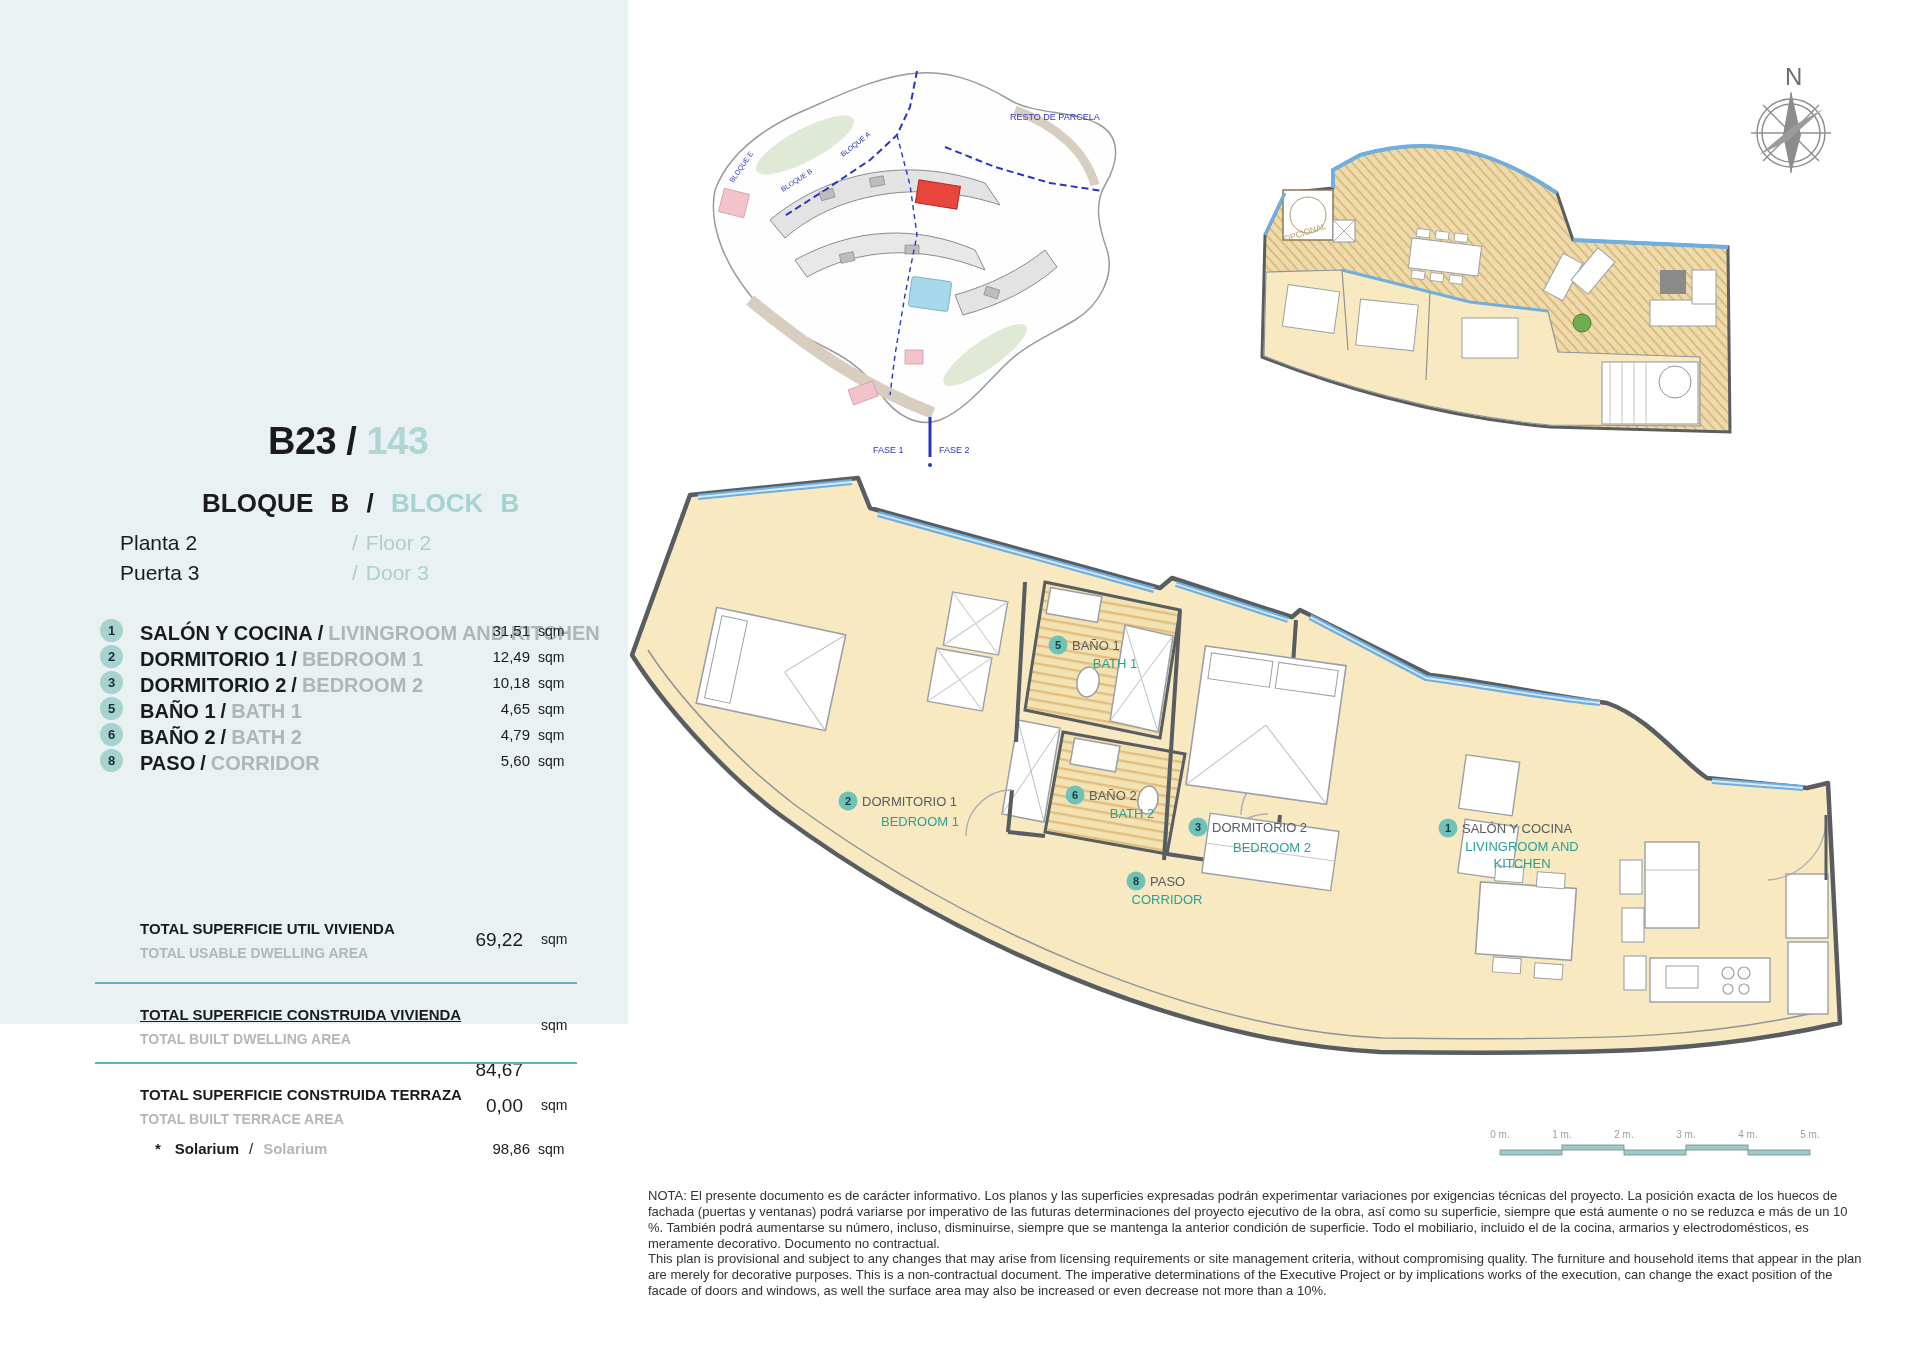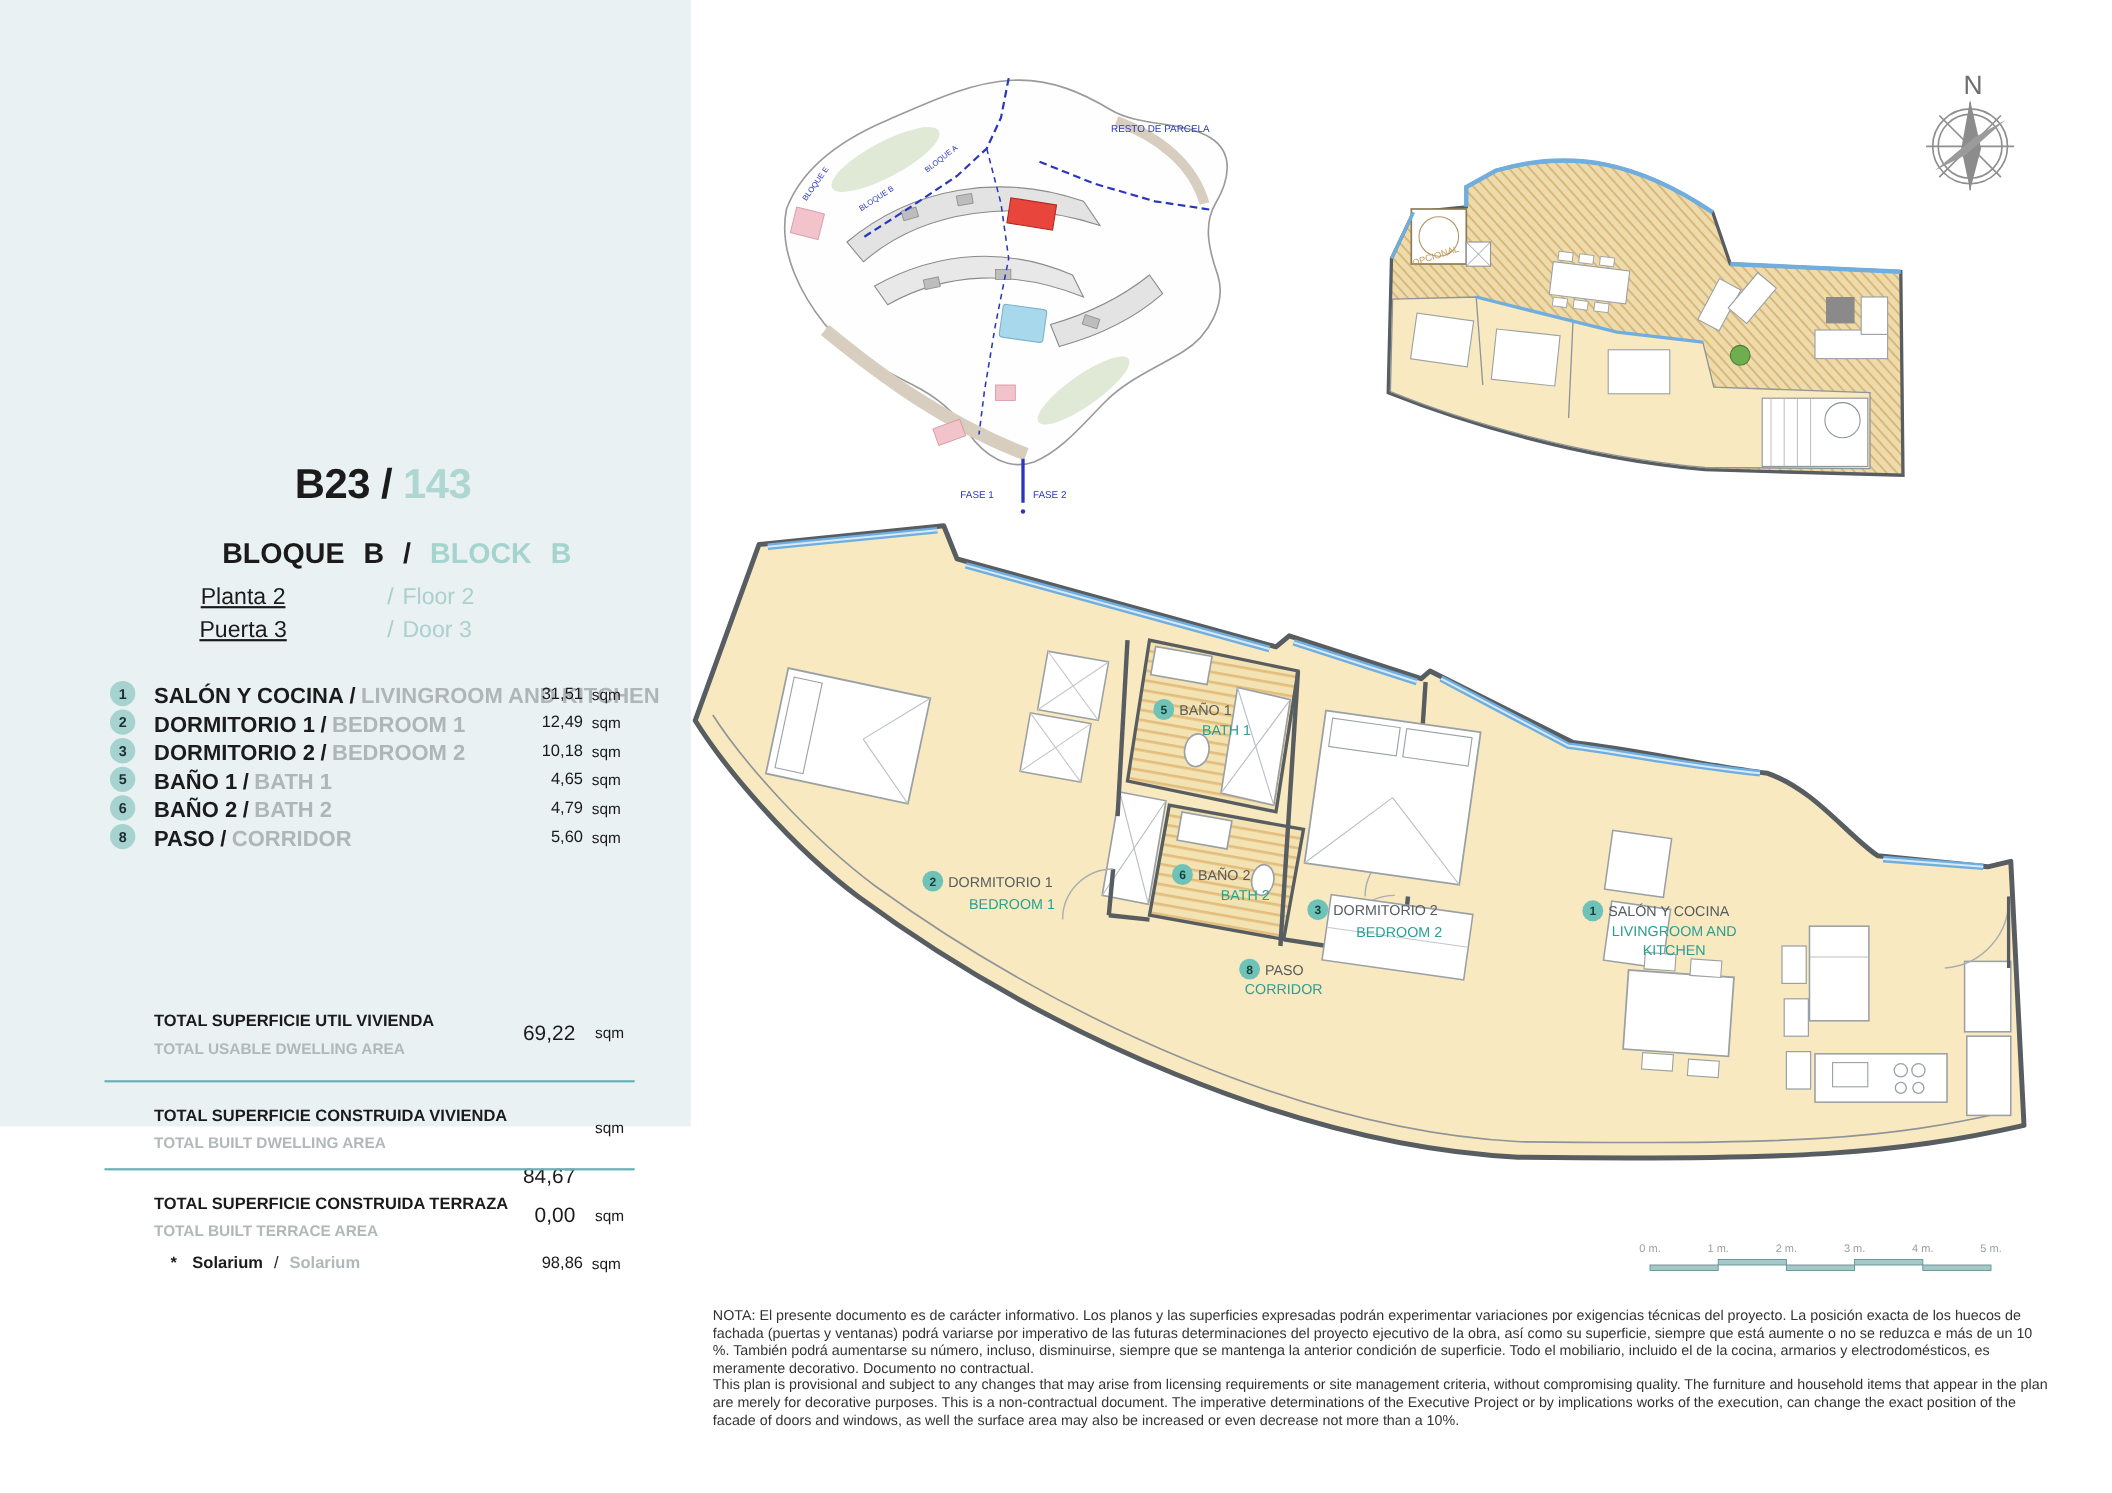--- a/index.html
+++ b/index.html
@@ -9,21 +9,21 @@
   }
   .abs{position:absolute;}
 
   
   .sidebar{position:absolute;left:0;top:0;width:628px;height:1024px;background:#e9f1f2;}
   .unit-title{position:absolute;left:268px;top:420px;font-size:38px;font-weight:bold;letter-spacing:-0.5px;}
   .unit-title .teal{color:#aed6d2;}
   .block-line{position:absolute;left:202px;top:488px;font-size:26px;font-weight:bold;word-spacing:10px;}
   .block-line .teal{color:#a5d3ce;}
   .fl-row{position:absolute;left:0;width:628px;font-size:21px;}
-  .fl-es{position:absolute;left:120px;width:202px;text-align:center;text-decoration:underline;}
+  .fl-es{position:absolute;left:120px;width:202px;text-align:left;}
   .fl-en{position:absolute;left:352px;color:#abd0cd;}
   .fl-en .sl{color:#a8cdca;margin-right:8px;}
 
   .room-row{position:absolute;left:0;width:628px;height:24px;}
   .rr-circle{position:absolute;left:100px;top:-3px;width:23px;height:23px;border-radius:50%;
     background:#a6d3cf;color:#1c2e34;font-size:13px;font-weight:bold;text-align:center;line-height:23px;}
   .rr-name{position:absolute;left:140px;top:0;font-size:20px;font-weight:bold;white-space:nowrap;}
   .rr-name .rs{margin:0 5px;}
   .rr-name .re{color:#b0b5b7;}
   .rr-val{position:absolute;left:430px;width:100px;top:0;text-align:right;font-size:15px;}
@@ -119,21 +119,21 @@
     <span class="rr-val">5,60</span>
     <span class="rr-sqm">sqm</span>
   </div>
 
   <div class="tot-es" style="top:920px;">TOTAL SUPERFICIE UTIL VIVIENDA</div>
   <div class="tot-en" style="top:945px;">TOTAL USABLE DWELLING AREA</div>
   <div class="tot-val" style="top:929px;">69,22</div>
   <div class="tot-sqm" style="top:931px;">sqm</div>
   <div class="divider" style="top:982px;"></div>
 
-  <div class="tot-es" style="top:1006px;">TOTAL SUPERFICIE CONSTRUIDA VIVIENDA</div>
+  <div class="tot-es" style="top:1006px;text-decoration:underline;">TOTAL SUPERFICIE CONSTRUIDA VIVIENDA</div>
   <div class="tot-en" style="top:1031px;">TOTAL BUILT DWELLING AREA</div>
   <div class="tot-val" style="top:1015px;margin-top:44px;">84,67</div>
   <div class="tot-sqm" style="top:1017px;">sqm</div>
   <div class="divider" style="top:1062px;"></div>
 
   <div class="tot-es" style="top:1086px;">TOTAL SUPERFICIE CONSTRUIDA TERRAZA</div>
   <div class="tot-en" style="top:1111px;">TOTAL BUILT TERRACE AREA</div>
   <div class="tot-val" style="top:1095px;">0,00</div>
   <div class="tot-sqm" style="top:1097px;">sqm</div>
 

